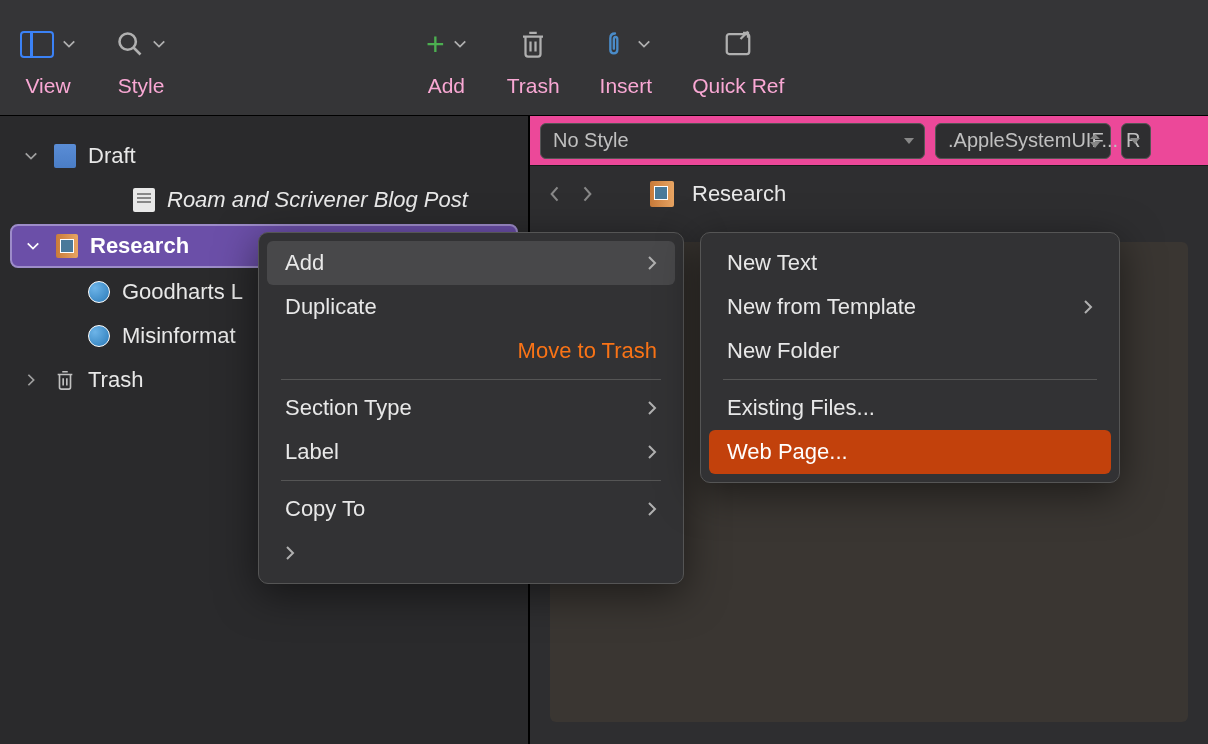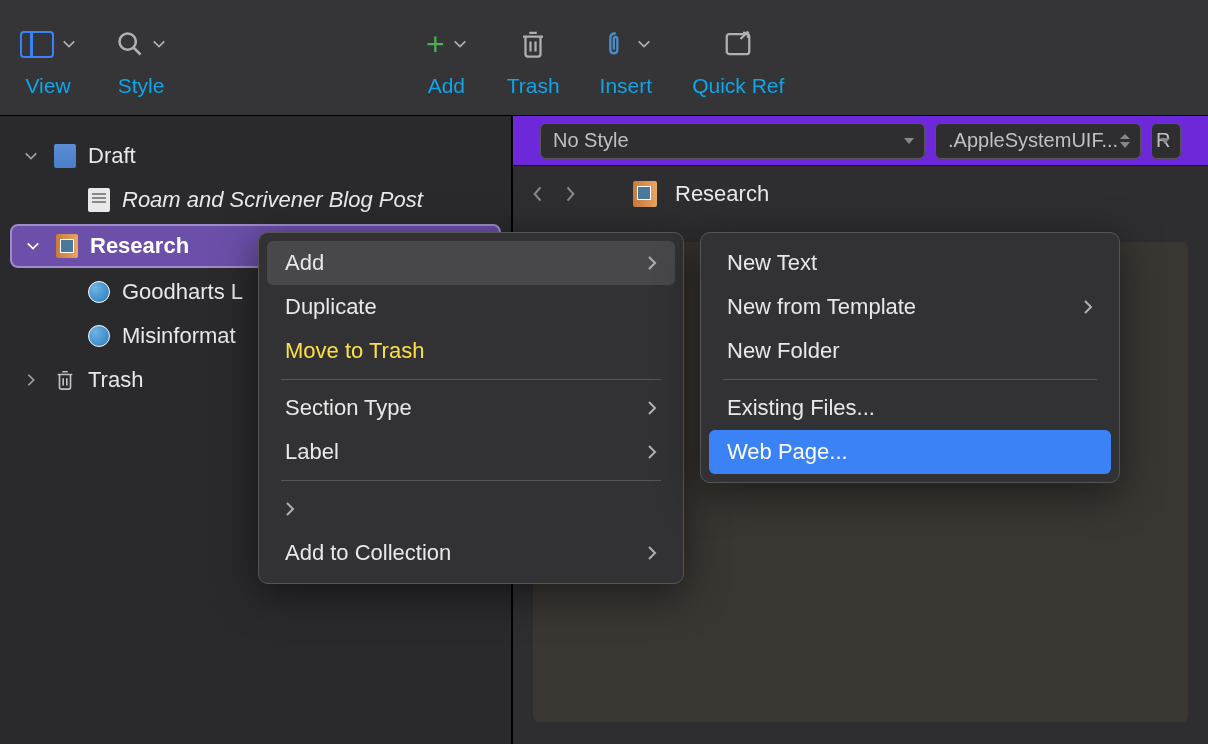--- a/index.html
+++ b/index.html
@@ -30,21 +30,21 @@
       gap: 10px;
     }
     .toolbar-icon-row {
       display: flex;
       align-items: center;
       gap: 8px;
       height: 40px;
     }
     .toolbar-label {
       font-size: 21px;
-      color: #0ea5e9;
+      color: #f9a8d4;
     }
     .view-icon {
       width: 34px;
       height: 27px;
       border: 2.5px solid #3b82f6;
       border-radius: 4px;
       position: relative;
     }
     .view-icon::before {
       content: "";
@@ -87,21 +87,21 @@
       padding-top: 18px;
     }
     .tree-item {
       display: flex;
       align-items: center;
       height: 44px;
       padding-left: 24px;
       font-size: 22px;
       gap: 12px;
     }
-    .tree-item.child1 { padding-left: 88px; }
+    .tree-item.child1 { padding-left: 112px; margin-left: 21px; }
     .tree-item.child2 { padding-left: 88px; }
     .tree-item.selected {
       background: #6B4FA8;
       border-radius: 8px;
       margin: 2px 10px;
       border: 2px solid #9d8cc9;
       padding-left: 14px;
     }
     .tree-item.selected .tree-label { color: #fff; font-weight: 600; }
     .tree-disclosure {
@@ -157,41 +157,41 @@
     .tree-label { color: #e8e8e8; }
     .tree-label.italic { font-style: italic; }
 
     
     .editor {
       flex: 1;
       background: #2e2e30;
     }
     .format-bar {
       height: 50px;
-      background: #6d28d9;
+      background: #ec4899;
       border-bottom: 1px solid #1a1a1a;
       display: flex;
       align-items: center;
-      padding: 0 27px;
+      padding: 0 10px;
       gap: 10px;
     }
     .format-select {
       height: 36px;
       background: #2e2e30;
       border: 1px solid #555;
       border-radius: 6px;
       color: #c0c0c0;
       font-size: 20px;
       padding: 0 30px 0 12px;
       display: flex;
       align-items: center;
       position: relative;
     }
     .format-select.style-sel { width: 385px; }
-    .format-select.font-sel { width: 206px; }
+    .format-select.font-sel { width: 176px; }
     .format-select.re-sel { width: 30px; padding: 0 4px; overflow:hidden;}
     .format-select::after {
       content: "";
       position: absolute;
       right: 10px;
       top: 50%;
       transform: translateY(-50%);
       width: 0; height: 0;
       border-left: 5px solid transparent;
       border-right: 5px solid transparent;
@@ -259,22 +259,22 @@
       height: 44px;
       display: flex;
       align-items: center;
       justify-content: space-between;
       padding: 0 18px;
       font-size: 22px;
       color: #e8e8e8;
       border-radius: 6px;
     }
     .menu-item.hover { background: #48484a; }
-    .menu-item.highlighted { background: #3b82f6; color: #fff; }
-    .menu-item.disabled { color: #fde047; }
+    .menu-item.highlighted { background: #c2410c; color: #fff; }
+    .menu-item.disabled { color: #f97316; justify-content: flex-end; }
     .menu-sep {
       height: 1px;
       background: #555;
       margin: 6px 14px;
     }
     .menu-chevron {
       color: #b0b0b0;
       font-size: 18px;
     }
 
@@ -462,28 +462,28 @@
   <div class="menu-item">
     <span>Label</span>
     <span class="menu-chevron">
         <svg width="10" height="16" viewBox="0 0 10 16">
           <path d="M2 2 L8 8 L2 14" stroke="currentColor" stroke-width="2" fill="none"></path>
         </svg>
       </span>
   </div>
   <div class="menu-sep"></div>
   <div class="menu-item">
+    <span>Copy To</span>
     <span class="menu-chevron">
         <svg width="10" height="16" viewBox="0 0 10 16">
           <path d="M2 2 L8 8 L2 14" stroke="currentColor" stroke-width="2" fill="none"></path>
         </svg>
       </span>
   </div>
   <div class="menu-item">
-    <span>Add to Collection</span>
     <span class="menu-chevron">
         <svg width="10" height="16" viewBox="0 0 10 16">
           <path d="M2 2 L8 8 L2 14" stroke="currentColor" stroke-width="2" fill="none"></path>
         </svg>
       </span>
   </div>
 </div>
 
 <div class="context-menu sub-menu">
   <div class="menu-item">

